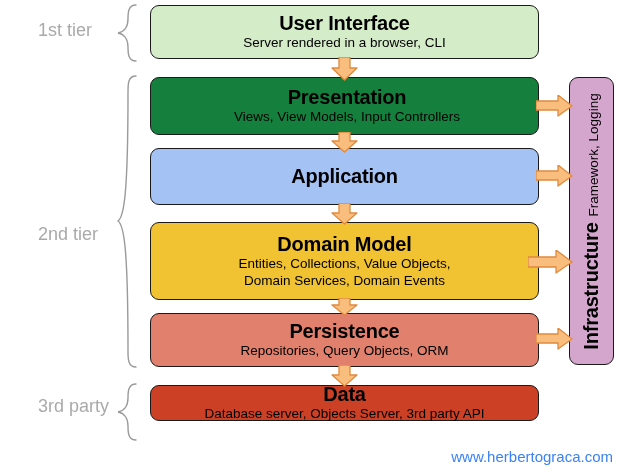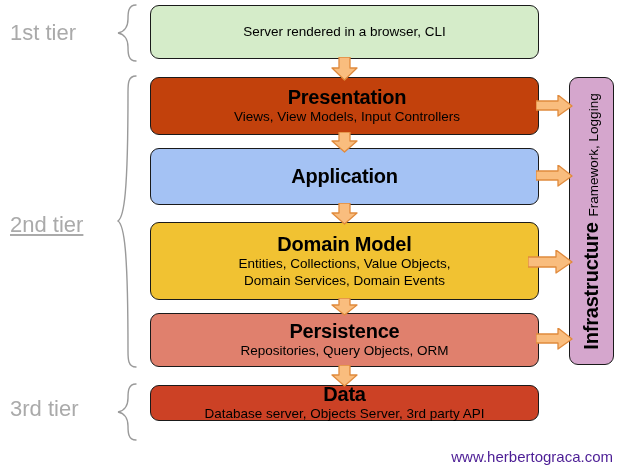--- a/index.html
+++ b/index.html
@@ -15,24 +15,25 @@
     width: 625px;
     height: 473px;
     background: #ffffff;
     overflow: hidden;
   }
 
   
   .tier-label {
     position: absolute;
     color: #aaaaaa;
-    font-size: 22px;
+    font-size: 18px;
     font-family: "Liberation Sans", sans-serif;
     white-space: nowrap;
     letter-spacing: 0px;
+    margin-left: 28px;
   }
 
   
   .brace {
     position: absolute;
     color: #9a9a9a;
   }
 
   
   .layer {
@@ -98,59 +99,60 @@
 
   
   .right-arrow {
     position: absolute;
   }
   .right-arrow svg { display: block; }
 
   
   #watermark {
     position: absolute;
-    color: #4c1d95;
+    color: #3b82f6;
     font-size: 15px;
     white-space: nowrap;
   }
 </style>
 </head>
 <body>
 
 <div id="canvas">
 
   <div class="tier-label" style="left:10px; top:20px;">1st tier</div>
 
-  <div class="tier-label" style="left:10px; top:212px;text-decoration:underline;">2nd tier</div>
-
-  <div class="tier-label" style="left:10px; top:396px;">3rd tier</div>
+  <div class="tier-label" style="left:10px; top:224px;">2nd tier</div>
+
+  <div class="tier-label" style="left:10px; top:396px;">3rd party</div>
 
   <div class="brace" style="left:98px; top:3px;">
     <svg width="42" height="60" viewBox="0 0 42 60" fill="none">
       <path d="M38 2 C30 2 30 10 30 16 C30 24 26 29 20 30 C26 31 30 36 30 44 C30 50 30 58 38 58" stroke="#9a9a9a" stroke-width="1.4" fill="none" stroke-linecap="round"></path>
     </svg>
   </div>
 
   <div class="brace" style="left:98px; top:74px;">
     <svg width="42" height="295" viewBox="0 0 42 295" fill="none">
       <path d="M38 2 C30 2 30 10 30 18 C30 120 26 143 20 147 C26 151 30 174 30 277 C30 285 30 293 38 293" stroke="#9a9a9a" stroke-width="1.4" fill="none" stroke-linecap="round"></path>
     </svg>
   </div>
 
   <div class="brace" style="left:98px; top:382px;">
     <svg width="42" height="60" viewBox="0 0 42 60" fill="none">
       <path d="M38 2 C30 2 30 10 30 16 C30 24 26 29 20 30 C26 31 30 36 30 44 C30 50 30 58 38 58" stroke="#9a9a9a" stroke-width="1.4" fill="none" stroke-linecap="round"></path>
     </svg>
   </div>
 
   <div class="layer" id="box-user-interface" style="left:150px; top:5px; width:389px; height:54px; background:#d5ecc9;">
+    <div class="layer-title">User Interface</div>
     <div class="layer-sub">Server rendered in a browser, CLI</div>
   </div>
 
-  <div class="layer" id="box-presentation" style="left:150px; top:77px; width:389px; height:58px; background:#c2410c;padding-left:11px;">
+  <div class="layer" id="box-presentation" style="left:150px; top:77px; width:389px; height:58px; background:#15803d;padding-left:11px;">
     <div class="layer-title">Presentation</div>
     <div class="layer-sub">Views, View Models, Input Controllers</div>
   </div>
 
   <div class="layer" id="box-application" style="left:150px; top:148px; width:389px; height:57px; background:#a4c2f4;">
     <div class="layer-title">Application</div>
   </div>
 
   <div class="layer" id="box-domain-model" style="left:150px; top:222px; width:389px; height:78px; background:#f1c232;">
     <div class="layer-title">Domain Model</div>

